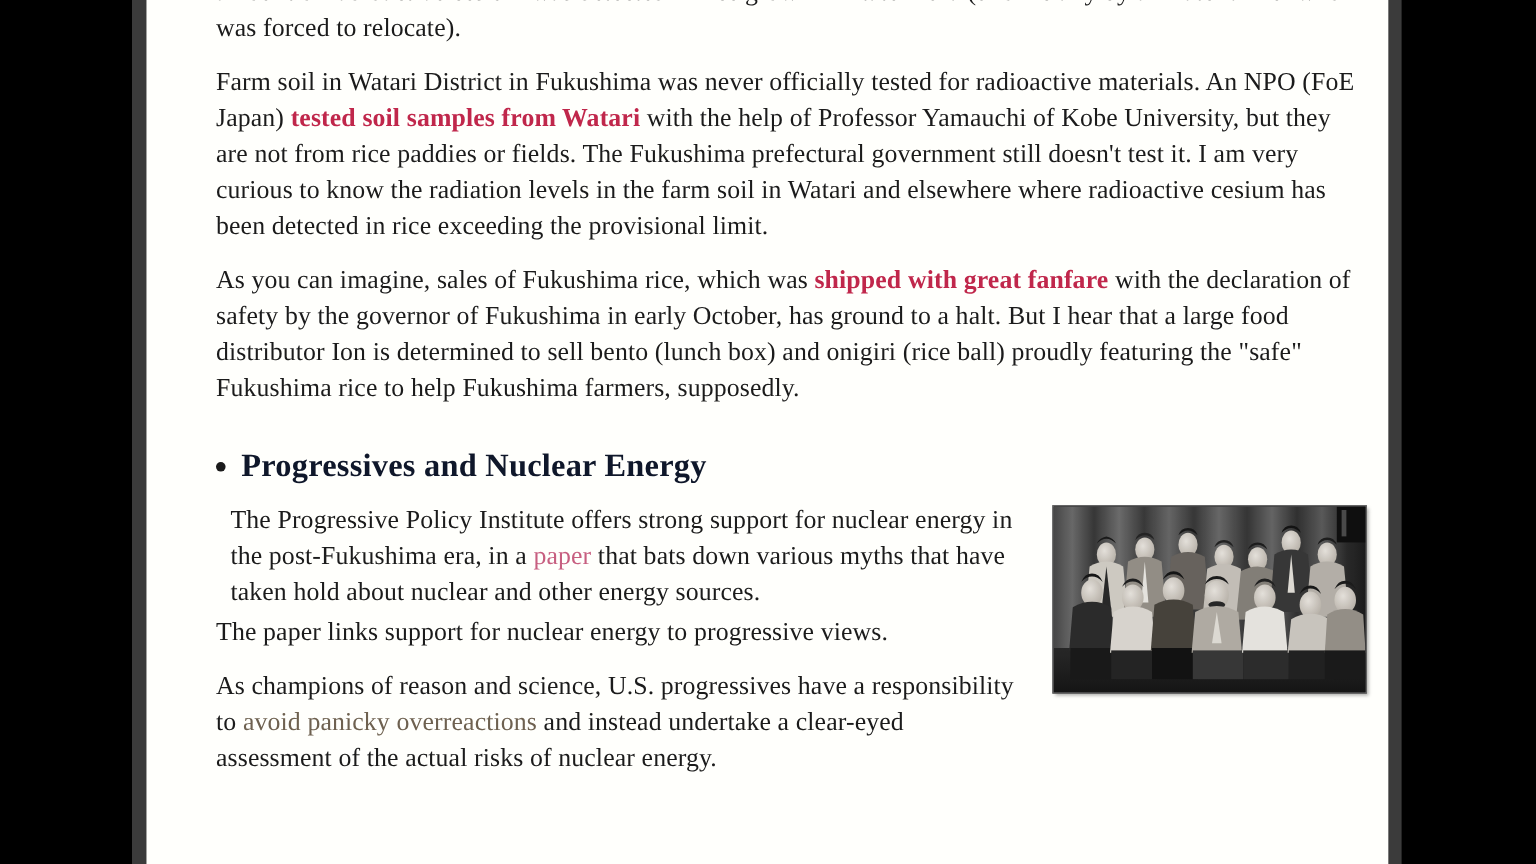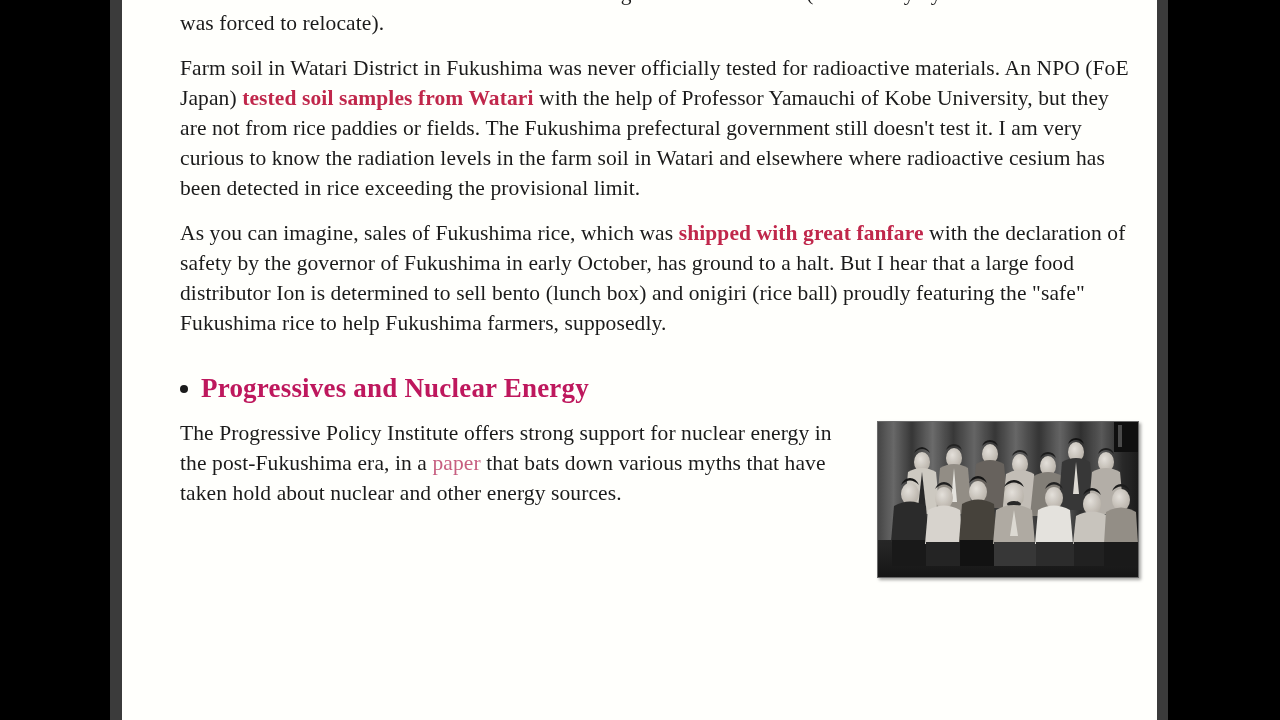--- a/index.html
+++ b/index.html
@@ -61,21 +61,21 @@
   }
 
   p.para {
     margin: 0 0 15px 0;
     font-size: 21.5px;
     line-height: 30px;
     color: #1b1b1b;
     letter-spacing: 0.1px;
     text-align: left;
   }
-  p.tight { margin-bottom: 3px; }
+  p.tight { margin-bottom: 3px; margin-left: 12px; }
 
   .link-crimson { color: #c0274b; font-weight: bold; }
   .link-pink    { color: #c75f80; }
   .link-tan     { color: #6e6150; }
 
   
   .heading-row {
     position: relative;
     margin: 34px 0 14px 0;
     padding-left: 21px;
@@ -86,21 +86,21 @@
     top: 13px;
     width: 8px;
     height: 8px;
     border-radius: 50%;
     background: #1b1b1b;
   }
   .heading {
     font-size: 27px;
     line-height: 32px;
     font-weight: bold;
-    color: #be185d;
+    color: #0f172a;
     letter-spacing: 0.2px;
   }
 
   
   .photo-wrap {
     float: right;
     margin: 3px 0 10px 22px;
     position: relative;
   }
   .photo {
@@ -265,19 +265,21 @@
                   </g>
               </g>
 
               <rect x="0" y="0" width="260" height="155" fill="#000" opacity="0.05"></rect>
             </svg>
           </div>
         </div>
 
         <p class="para tight"><span>The Progressive Policy Institute offers strong support for nuclear energy in the post-Fukushima era, in a </span><a class="link-pink" href="#" style="text-decoration:none">paper</a><span> that bats down various myths that have taken hold about nuclear and other energy sources.</span></p>
 
-
+        <p class="para"><span>The paper links support for nuclear energy to progressive views.</span></p>
+
+        <p class="para"><span>As champions of reason and science, U.S. progressives have a responsibility to </span><span class="link-tan">avoid panicky overreactions</span><span> and instead undertake a clear-eyed assessment of the actual risks of nuclear energy.</span></p>
 
 
       </div>
     </div>
   </div>
 </div>
 
 </body></html>

